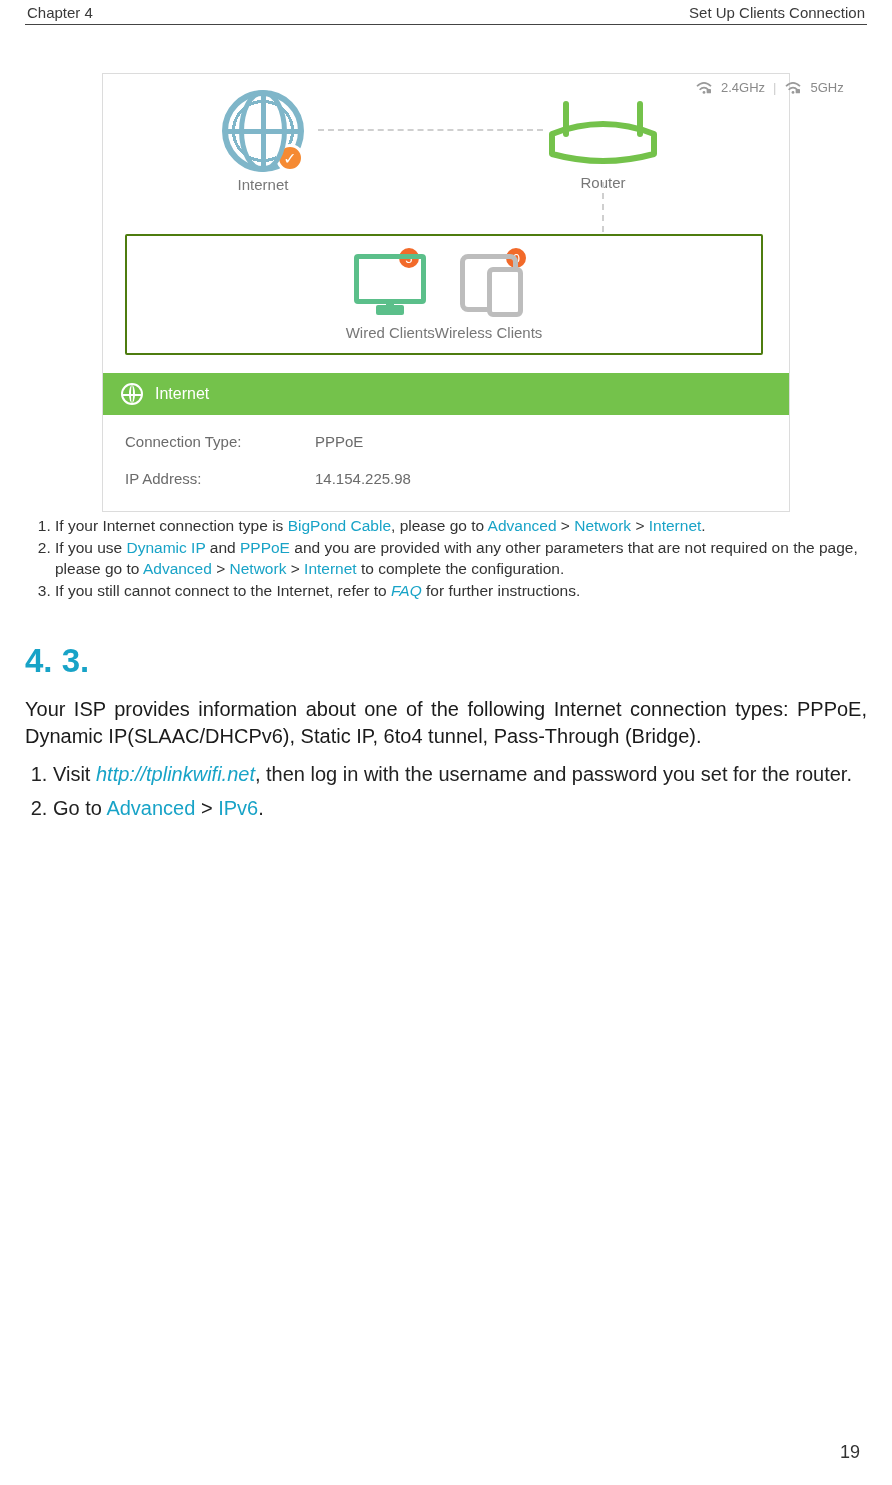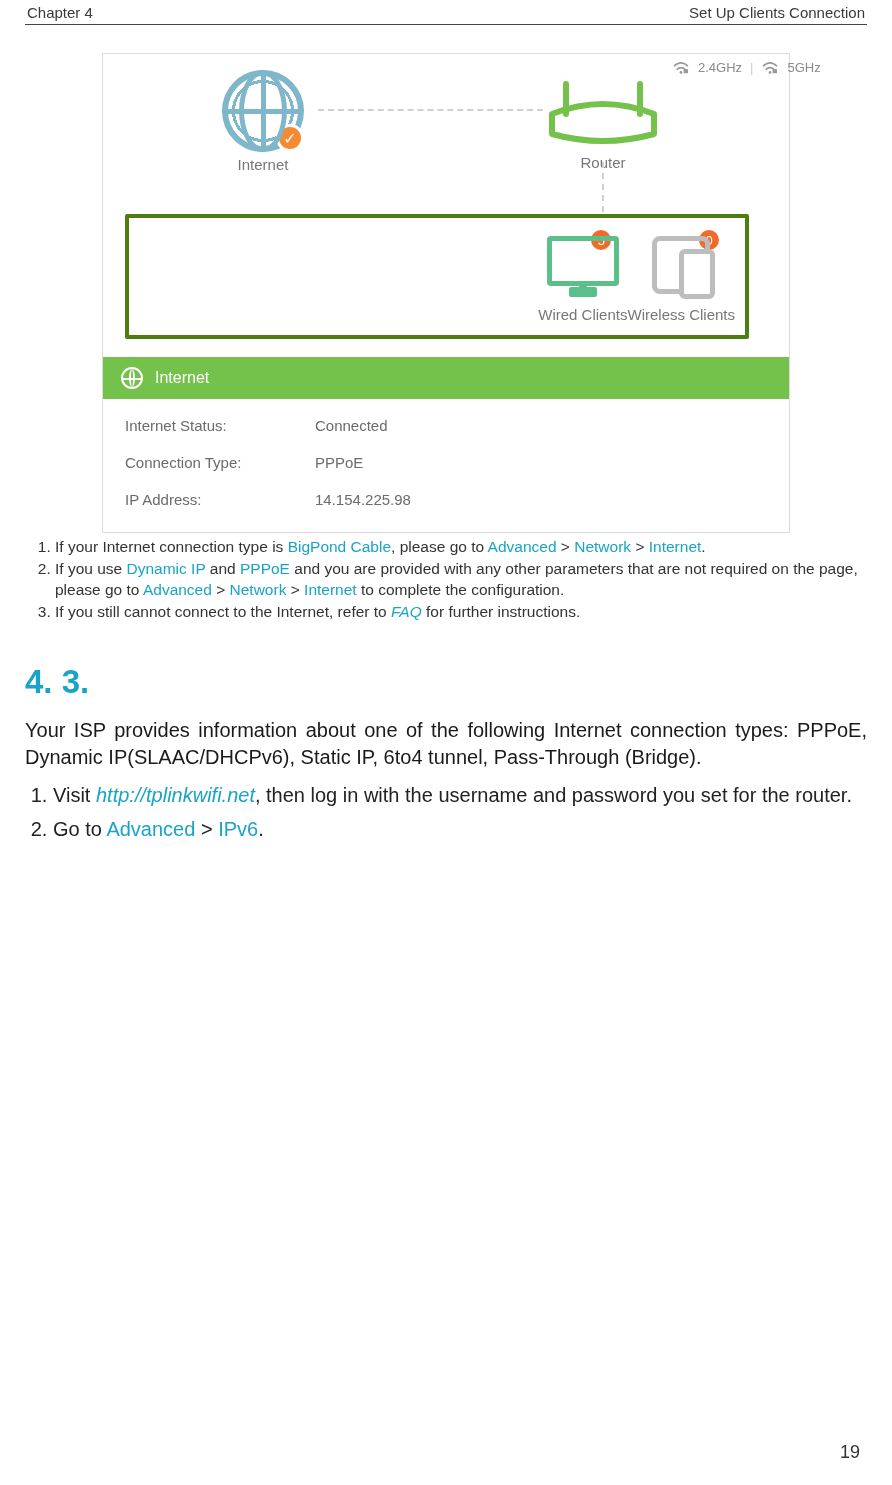--- a/index.html
+++ b/index.html
@@ -14,21 +14,21 @@
   .page {
     padding: 0 25px;
   }
   .header-bar {
     display: flex;
     justify-content: space-between;
     font-size: 15px;
     color: #3a3a3a;
     padding: 4px 2px 3px 2px;
     border-bottom: 1px solid #444;
-    margin-bottom: 28px;
+    margin-bottom: 48px;
   }
 
   
   .figure {
     width: 688px;
     margin: 0 auto 4px auto;
     border: 1px solid #dcdcdc;
     background: #fff;
   }
   .topology {
@@ -66,44 +66,44 @@
   .check-badge {
     position:absolute; right:-6px; bottom:-6px;
     width:28px; height:28px; border-radius:50%;
     background:#f58a33; color:#fff;
     display:flex; align-items:center; justify-content:center;
     font-size:16px; border:3px solid #fff;
   }
 
   .router-svg { width: 130px; height: 70px; }
   .wifi-labels {
-    position:absolute; left:569px; top:6px;
+    position:absolute; left:592px; top:6px;
     display:flex; gap:8px; align-items:center;
     font-size:13px; color:#8a8a8a;
     filter: blur(0.6px);
   }
   .wifi-ico { width:18px; height:14px; }
   .wifi-sep { color:#ccc; }
 
   .h-line {
     position:absolute; top:55px; left:215px; width:225px;
     border-top:2px dashed #cfcfcf;
   }
   .v-line {
     position:absolute; top:108px; left:499px; height:50px;
     border-left:2px dashed #cfcfcf;
   }
 
   .clients-box {
-    border: 4px solid #4d7c0f;
+    border: 2px solid #4d7c0f;
     border-radius: 2px;
-    margin: 0 40px 18px 22px;
+    margin: 0 26px 18px 22px;
     display:flex;
     padding: 18px 10px 12px 10px;
-    justify-content: flex-end;
+    justify-content: center;
   }
   .client {
     text-align:center; position:relative;
     filter: blur(0.3px);
   }
   .client .cap { color:#777; font-size:15px; margin-top:6px; filter: blur(0.5px);}
   .count-badge {
     position:absolute; top:-8px; right:14px;
     width:24px; height:24px; border-radius:50%;
     background:#f26a2a; color:#fff; font-size:13px;
@@ -270,24 +270,20 @@
       </div>
     </div>
 
     <div class="internet-strip">
       <span class="globe-small"></span>
       <span>Internet</span>
     </div>
 
     <div class="kv-table">
       <div class="kv-row">
-        <span class="k">Internet Status:</span>
-        <span class="v">Connected</span>
-      </div>
-      <div class="kv-row">
         <span class="k">Connection Type:</span>
         <span class="v">PPPoE</span>
       </div>
       <div class="kv-row">
         <span class="k">IP Address:</span>
         <span class="v">14.154.225.98</span>
       </div>
     </div>
   </div>
 

